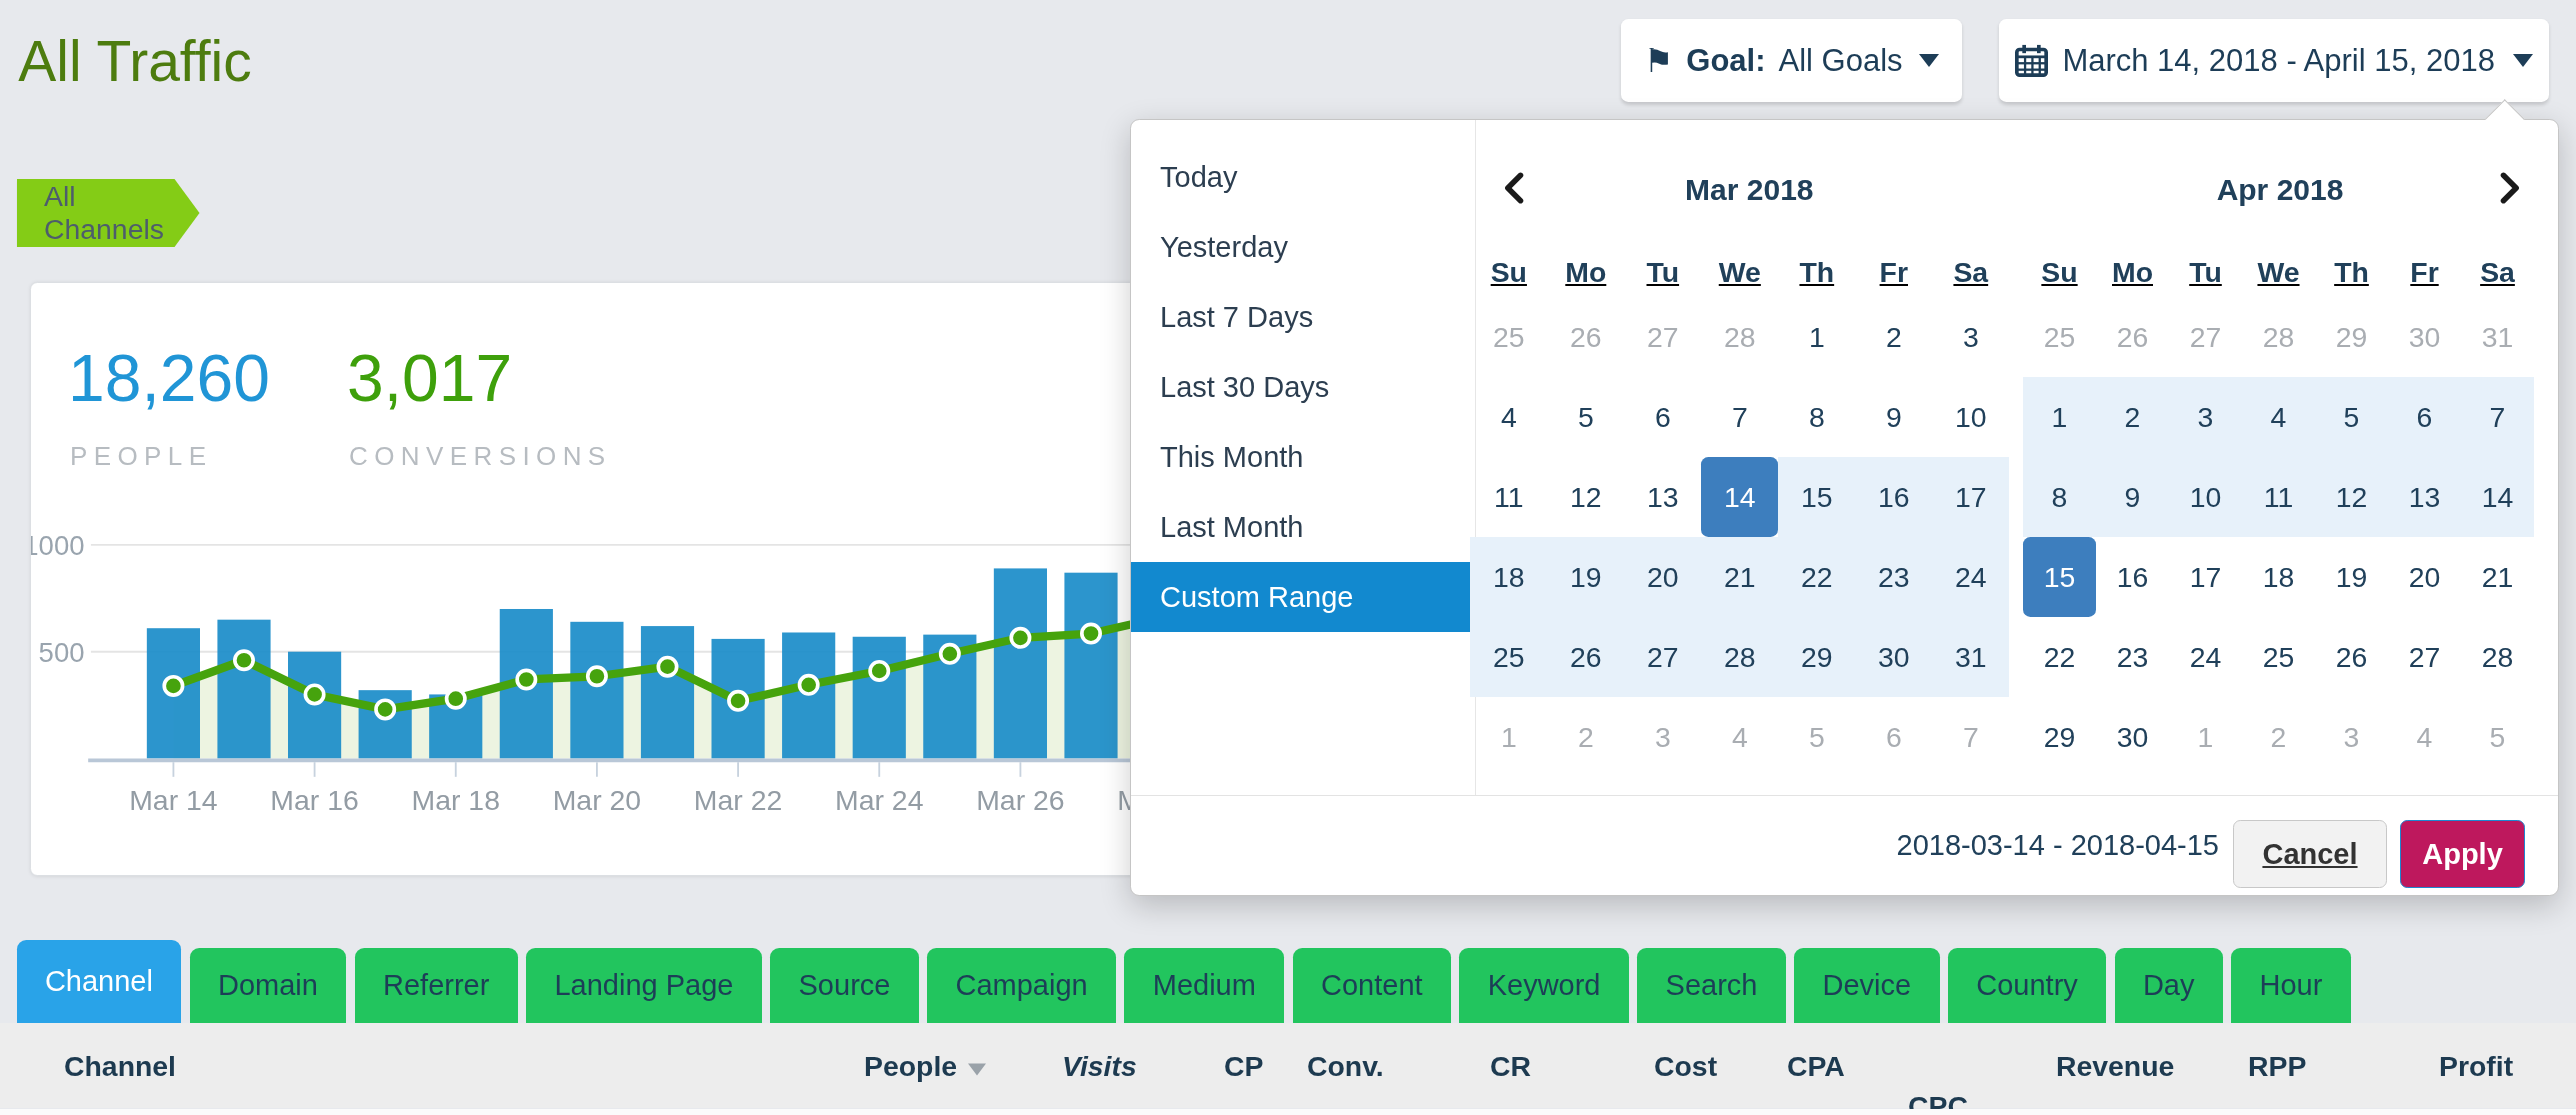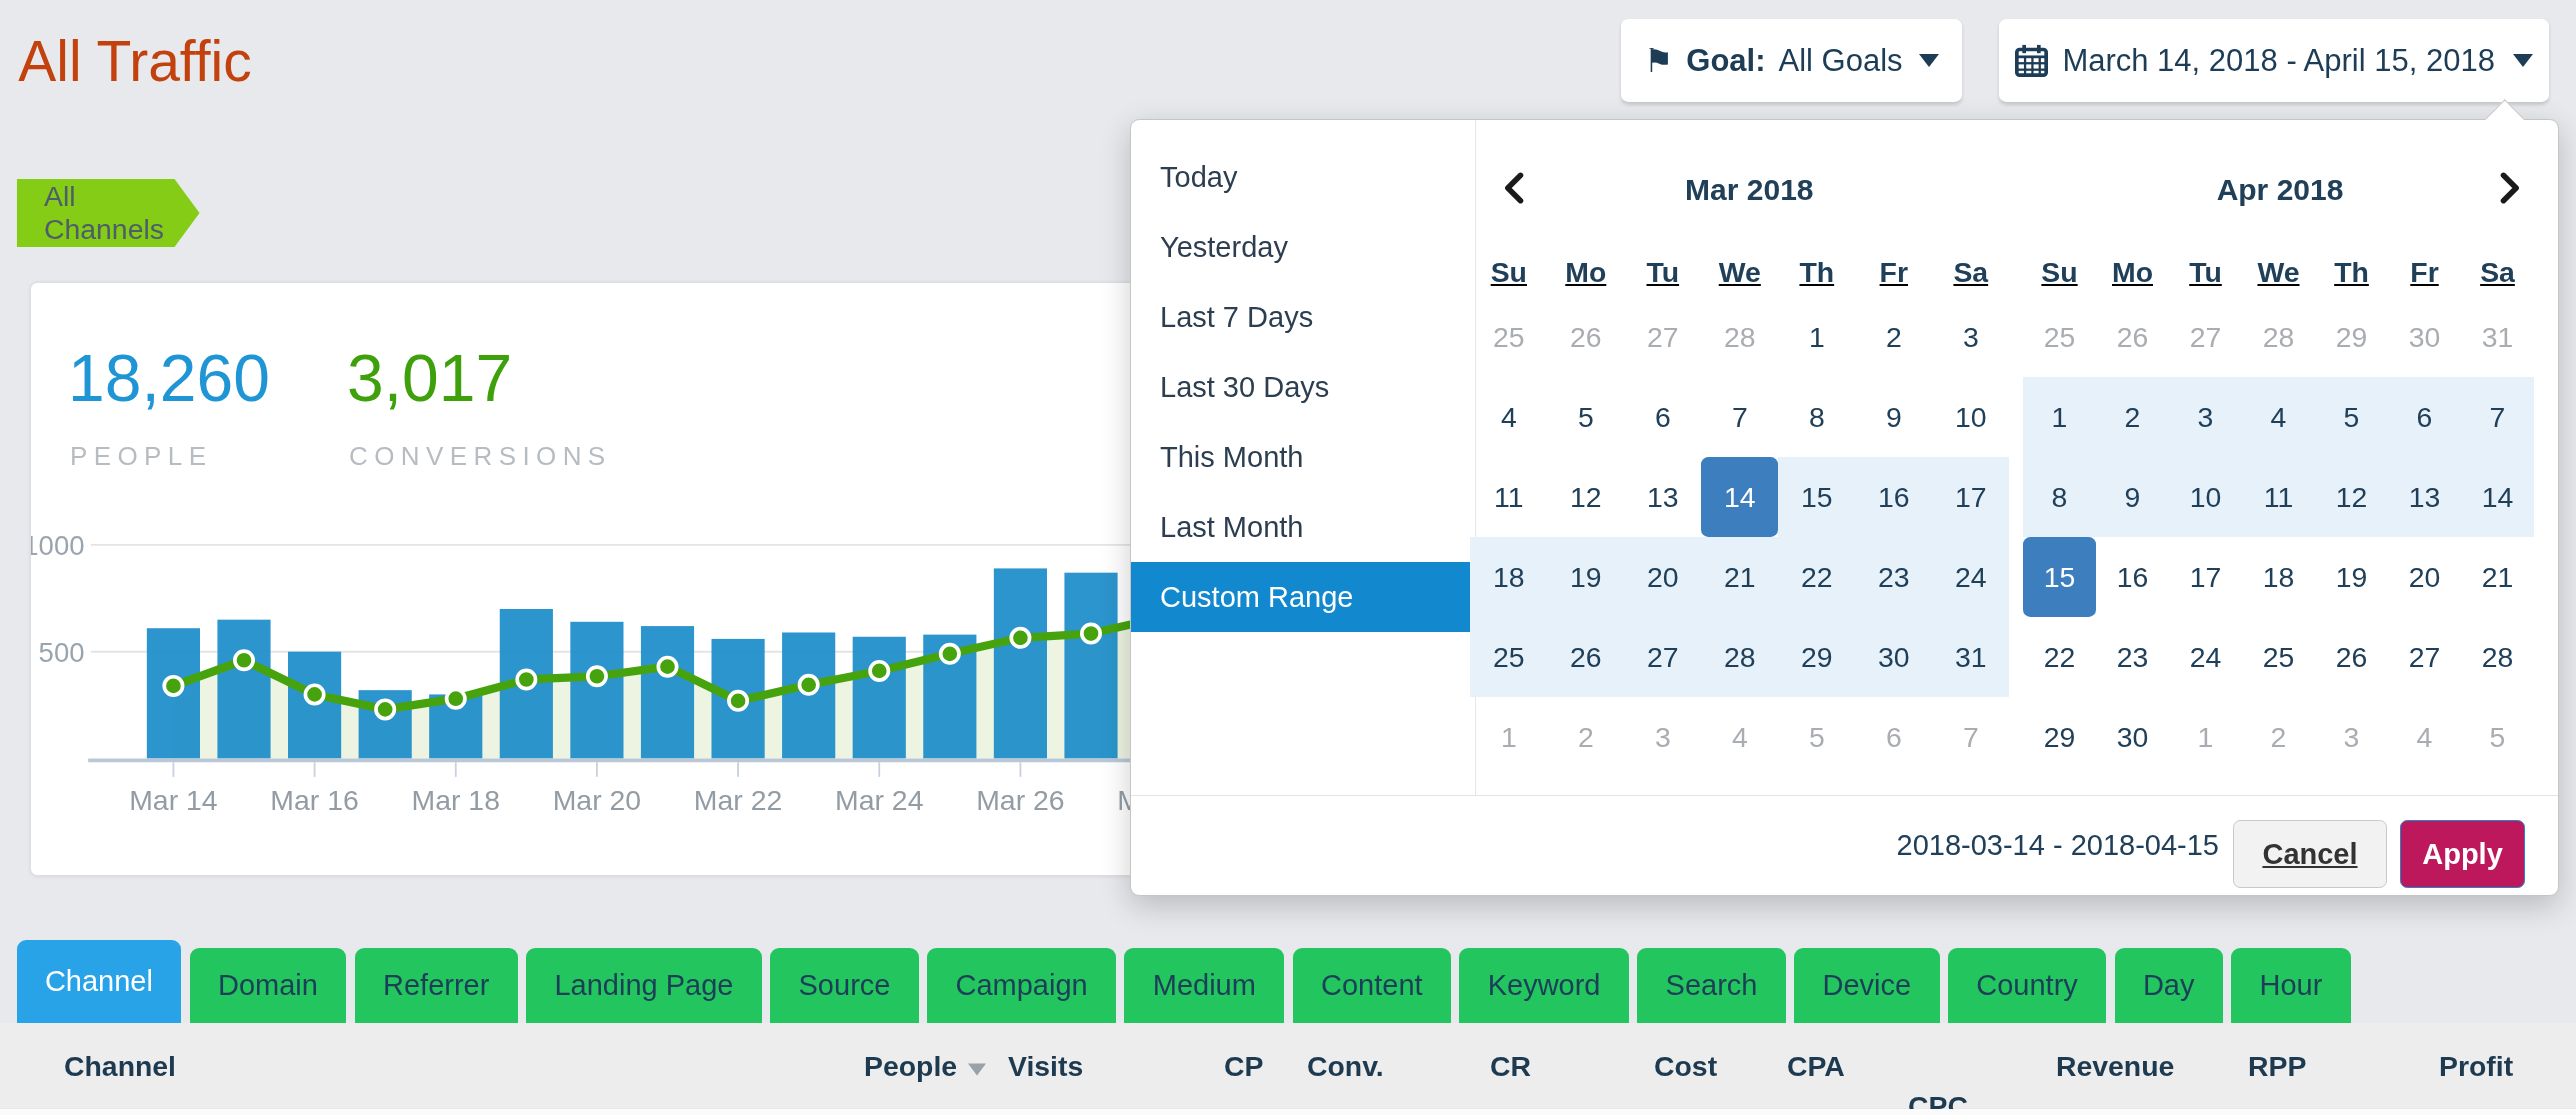--- a/index.html
+++ b/index.html
@@ -1,21 +1,21 @@
 <!DOCTYPE html>
 <html style="font-size:14.7px"><head>
 <meta charset="utf-8">
 <style>
   * { margin:0; padding:0; box-sizing:border-box; }
   html,body { background:#e7e9ed; }
   body { font-family:"Liberation Sans","DejaVu Sans",sans-serif; }
   #stage { position:relative; width:2576px; height:1115px; background:#e7e9ed; overflow:hidden; }
 
   
-  .page-title { position:absolute; left:18.3px; top:27.5px; font-size:57px; color:#c2410c; }
+  .page-title { position:absolute; left:18.3px; top:27.5px; font-size:57px; color:#4d7c0f; }
   .top-btn { position:absolute; top:19px; height:83px; background:#fff; border-radius:7.3px;
              box-shadow:0 2.8px 3.7px rgba(0,0,0,0.14); display:flex; align-items:center;
              font-size:31px; color:#1d3d57; cursor:pointer; }
   .goal-btn { left:1621px; width:341px; justify-content:center; gap:13px; }
   .date-btn { left:1999px; width:550px; justify-content:center; gap:14.7px; }
   .bold { font-weight:bold; }
   .flag-glyph { font-size:33px; color:#1d3d57; }
   .caret-down { width:0; height:0; border-left:10px solid transparent; border-right:10px solid transparent;
                 border-top:13px solid #1d3d57; margin-left:3.7px; }
   .cal-icon { width:33px; height:33px; }
@@ -364,21 +364,21 @@
       <div class="tab">Search</div>
       <div class="tab">Device</div>
       <div class="tab">Country</div>
       <div class="tab">Day</div>
       <div class="tab">Hour</div>
     </div>
 
   <div class="thead" id="thead">
       <div class="th" style="left: 64px;">Channel</div>
       <div class="th" style="left: 864px;">People<span class="sort-caret"></span></div>
-      <div class="th" style="left: 1008px;">Visits</div>
+      <div class="th" style="left: 1062px; font-style: italic;">Visits</div>
       <div class="th" style="left: 1224px;">CP</div>
       <div class="th" style="left: 1307px;">Conv.</div>
       <div class="th" style="left: 1490px;">CR</div>
       <div class="th" style="left: 1654px;">Cost</div>
       <div class="th" style="left: 1787px;">CPA</div>
       <div class="th" style="left: 1908px; margin-top: 40px;">CPC</div>
       <div class="th" style="left: 2056px;">Revenue</div>
       <div class="th" style="left: 2248px;">RPP</div>
       <div class="th" style="left: 2439px;">Profit</div>
     </div>

